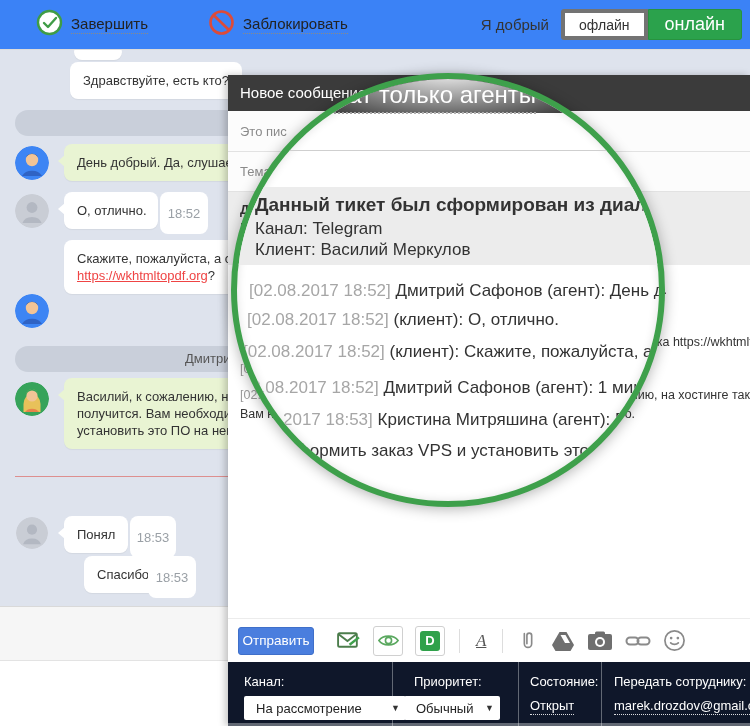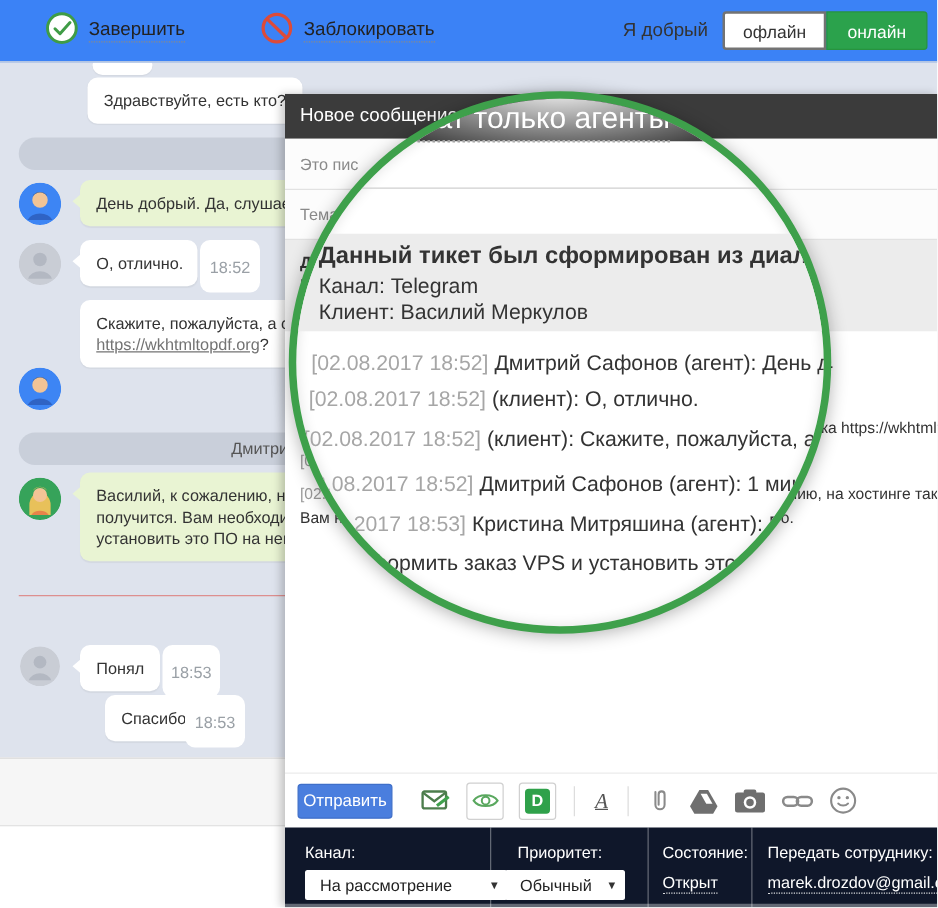--- a/index.html
+++ b/index.html
@@ -9,45 +9,45 @@
 
   
   .topbar { position:absolute; left:0; top:0; width:750px; height:50px; background:#3b82f6;
             border-bottom:1px solid #dcdcdc; display:flex; align-items:center; z-index:30; }
   .tb-btn { display:flex; align-items:center; gap:8px; cursor:pointer; }
   .tb-btn .lbl { font-size:15px; color:#222; border-bottom:1px dotted #8a8a8a; padding-bottom:1px; }
   .finish { margin-left:36px; }
   .block  { margin-left:60px; }
   .me-now { margin-left:auto; font-size:15px; color:#333; margin-right:12px; }
   .status-group { margin-right:8px; display:flex; }
-  .btn-off { height:31px; padding:0 14px; background:#fff; border:2px solid #737373; border-radius:3px 0 0 3px;
+  .btn-off { height:31px; padding:0 14px; background:#fff; border:4px solid #737373; border-radius:3px 0 0 3px;
              font-size:14px; color:#333; display:flex; align-items:center; }
   .btn-on  { height:31px; padding:0 16px; background:#2ba24c; border:1px solid #27933f; border-radius:0 3px 3px 0;
-             font-size:14px; color:#fff; display:flex; align-items:center; }
+             font-size:18px; color:#fff; display:flex; align-items:center; }
 
   
   .chat { position:absolute; left:0; top:50px; width:750px; height:556px; background:#dee3ed; z-index:1; }
   .strip1 { position:absolute; left:0; top:606px; width:750px; height:55px; background:#f6f6f6;
             border-top:1px solid #d9d9d9; border-bottom:1px solid #e3e3e3; z-index:1; }
   .strip2 { position:absolute; left:0; top:662px; width:750px; height:64px; background:#fff; z-index:1; }
 
   .av { position:absolute; width:34px; height:34px; border-radius:50%; overflow:hidden; }
   .bubble { position:absolute; background:#fff; border-radius:8px; padding:10px 13px; font-size:13px;
             color:#333; line-height:17px; white-space:nowrap; box-shadow:0 1px 1px rgba(0,0,0,.05); }
   .bubble.green { background:#e9f4d3; }
   .tail::before { content:""; position:absolute; left:-6px; top:11px; width:0; height:0;
                   border-top:6px solid transparent; border-bottom:6px solid transparent; border-right:7px solid #fff; }
   .bubble.green.tail::before { border-right-color:#e9f4d3; }
   .chip { position:absolute; background:#fff; border-radius:8px; font-size:13px; color:#9aa0a6;
           display:flex; align-items:center; justify-content:center; }
   .divider { position:absolute; height:26px; background:#c9cfda; border-radius:13px; font-size:13px; color:#555;
              line-height:26px; overflow:hidden; }
   .divider span { position:absolute; left:170px; white-space:nowrap; }
   .redline { position:absolute; border-top:1px solid #dd8f8f; }
-  .msg-link { color:#737373; text-decoration:underline; }
+  .msg-link { color:#ef4444; text-decoration:underline; }
 
   
   .panel { position:absolute; left:228px; top:75px; width:522px; height:651px; background:#fff;
            box-shadow:-3px 0 7px rgba(0,0,0,.22); z-index:10; overflow:hidden; }
   .p-header { position:absolute; left:0; top:0; width:100%; height:36px; background:#3b3b3b;
               color:#fff; font-size:15px; line-height:36px; padding-left:12px; }
   .p-row { position:absolute; left:0; width:100%; background:#fcfcfc; border-bottom:1px solid #e2e2e2;
            font-size:13px; color:#8a8a8a; padding-left:12px; display:flex; align-items:center; }
   .p-row1 { top:36px; height:41px; }
   .p-row2 { top:77px; height:40px; }

